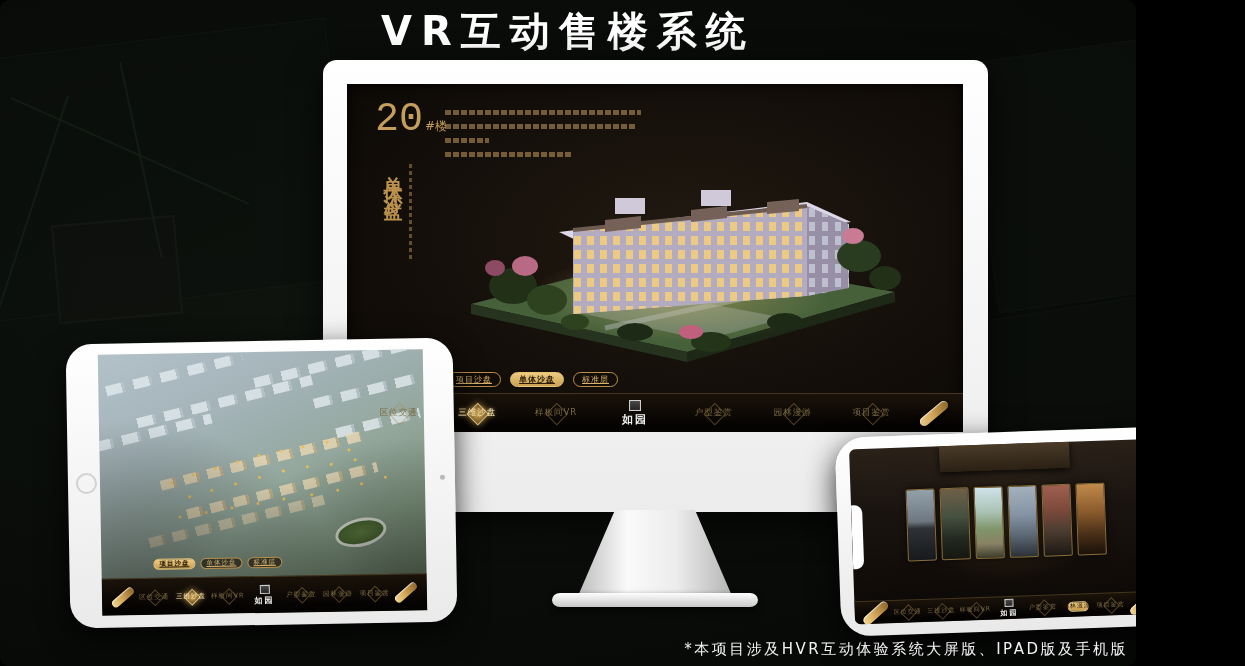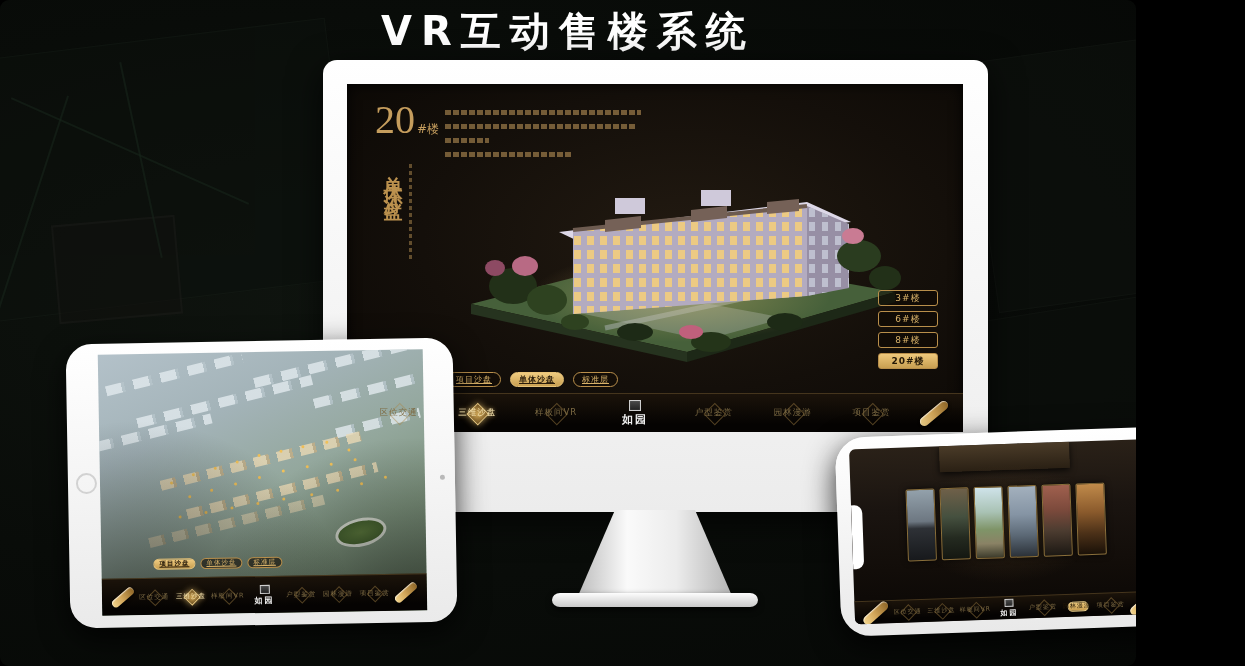--- a/index.html
+++ b/index.html
@@ -53,21 +53,21 @@
            background:radial-gradient(ellipse at 55% 45%, #221a11 0%, #140f0a 55%, #0b0805 100%);
            box-shadow:inset 0 0 14px rgba(0,0,0,.9);}
   .stand-neck{position:absolute;left:578px;top:510px;width:154px;height:86px;
            clip-path:polygon(24% 0,76% 0,100% 100%,0 100%);
            background:linear-gradient(90deg,#bdbdbd,#fafafa 32%,#ececec 64%,#b5b5b5);}
   .stand-base{position:absolute;left:552px;top:593px;width:206px;height:14px;border-radius:8px/7px;
            background:linear-gradient(#fdfdfd,#c9c9c9);box-shadow:0 3px 6px rgba(0,0,0,.7);}
 
   
   .headline{position:absolute;left:28px;top:16px;color:#c59d5d;}
-  .hl-num{font-family:Liberation Serif, serif;font-size:40px;line-height:1;}
+  .hl-num{font-family:Liberation Mono, monospace;font-size:40px;line-height:1;}
   .hl-suffix{font-size:12px;margin-left:2px;}
   .v-title{position:absolute;left:34px;top:76px;writing-mode:vertical-rl;font-size:19px;letter-spacing:9px;
            color:#bb914e;font-weight:bold;}
   .v-sub{position:absolute;left:62px;top:80px;width:3px;height:96px;
          background:repeating-linear-gradient(rgba(177,140,80,.5) 0 4px, transparent 4px 7px);}
   .pline{position:absolute;height:5px;
          background:repeating-linear-gradient(90deg, rgba(196,155,92,.55) 0 6px, transparent 6px 8px);}
   .pl1{left:98px;top:26px;width:196px;}
   .pl2{left:98px;top:40px;width:190px;}
   .pl3{left:98px;top:54px;width:44px;}
@@ -204,26 +204,20 @@
         <ellipse cx="404" cy="120" rx="22" ry="16" fill="#2a3c1f"></ellipse>
         <ellipse cx="430" cy="142" rx="16" ry="12" fill="#223018"></ellipse>
         <ellipse cx="398" cy="100" rx="11" ry="8" fill="#c97b93"></ellipse>
         <ellipse cx="180" cy="196" rx="18" ry="9" fill="#1d2a16"></ellipse>
         <ellipse cx="256" cy="206" rx="20" ry="10" fill="#243419"></ellipse>
         <ellipse cx="236" cy="196" rx="12" ry="7" fill="#c0607c"></ellipse>
         <ellipse cx="330" cy="186" rx="18" ry="9" fill="#1d2a16"></ellipse>
         <ellipse cx="120" cy="186" rx="14" ry="8" fill="#2e4220"></ellipse>
       </svg>
 
-      <div class="floor-btns">
-        <div class="floor-btn">3#楼</div>
-        <div class="floor-btn">6#楼</div>
-        <div class="floor-btn">8#楼</div>
-        <div class="floor-btn active">20#楼</div>
-      </div>
 
       <div class="subtabs">
         <span class="pill">项目沙盘</span>
         <span class="pill active">单体沙盘</span>
         <span class="pill">标准层</span>
       </div>
 
       <div class="navbar">
         <div class="nav-item">
             <span class="diamond"></span>
@@ -357,14 +351,15 @@
             <span class="diamond"></span>
             <span class="lbl">项目鉴赏</span>
           </div>
         <span class="scroll"></span>
       </div>
       <div class="notch"></div>
     </div>
     <div class="phone-cam"></div>
   </div>
 
+  <div class="footnote">*本项目涉及HVR互动体验系统大屏版、IPAD版及手机版</div>
 
 </div>
 
 </body></html>

